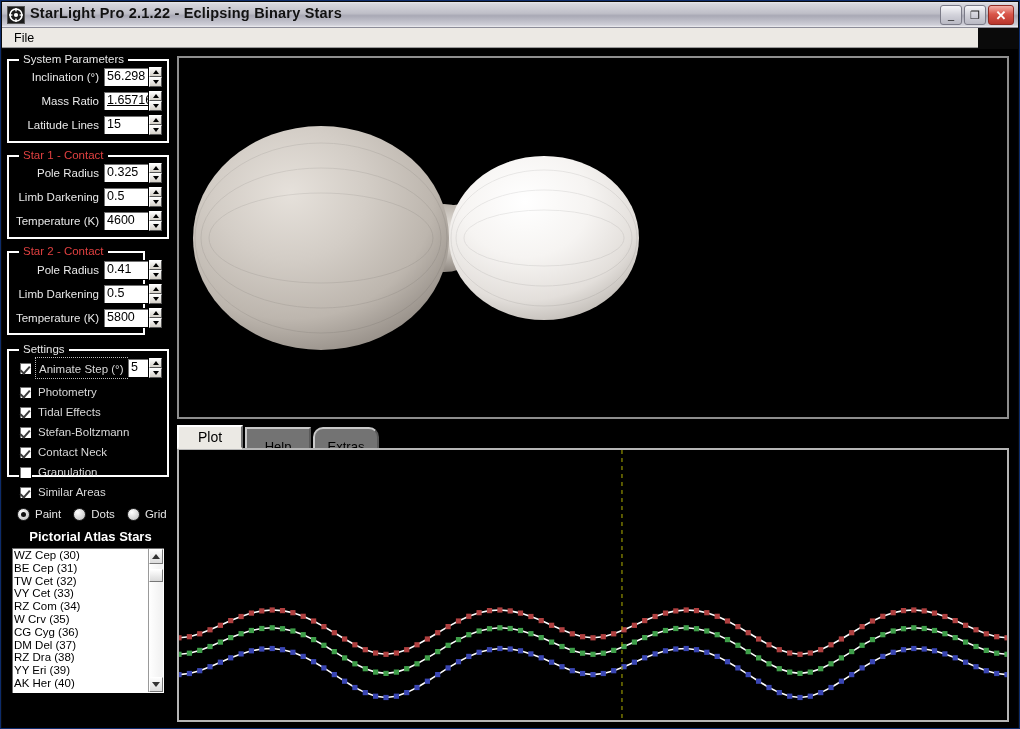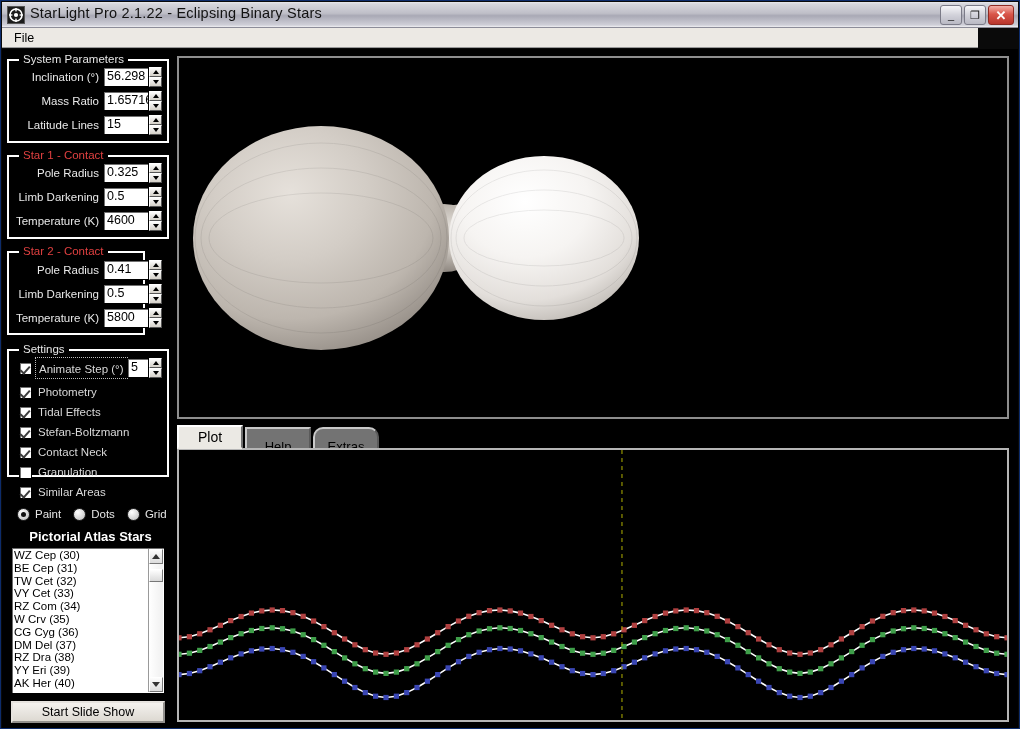--- a/index.html
+++ b/index.html
@@ -8,21 +8,21 @@
   
   .window{position:absolute;left:0;top:0;width:1020px;height:729px;
     background:#0a0a0a;border:1px solid #0d2c6b;box-sizing:border-box;}
 
   .titlebar{position:absolute;left:1px;top:1px;width:1016px;height:26px;
     background:linear-gradient(to bottom,#e8e8ec 0%,#d6d6dc 8%,#bfbfc8 45%,#a9a9b5 55%,#cfcfd8 92%,#eeeef2 100%);
     border-bottom:1px solid #8d8d99;box-sizing:border-box;}
   .title-icon{position:absolute;left:5px;top:4px;width:18px;height:18px;
     background:#1c1c1c;border:1px solid #555;box-sizing:border-box;
     display:flex;align-items:center;justify-content:center;}
-  .title-text{position:absolute;left:28px;top:3px;font-size:14.5px;font-weight:normal;
+  .title-text{position:absolute;left:28px;top:3px;font-size:14.5px;font-weight:bold;
     color:#121212;letter-spacing:0.2px;white-space:nowrap;}
   .winbtns{position:absolute;right:4px;top:3px;display:flex;gap:2px;}
   .winbtn{width:22px;height:20px;border:1px solid #7b7b88;border-radius:3px;
     background:linear-gradient(to bottom,#f6f6f9,#d2d2da 50%,#b9b9c4);
     display:flex;align-items:center;justify-content:center;box-sizing:border-box;}
   .winbtn.close{background:linear-gradient(to bottom,#f3b0a8,#d9564a 45%,#b8352c);
     border-color:#8e2a22;width:26px;}
   .winbtn span{font-size:11px;color:#1a1a1a;line-height:1;}
   .winbtn.close span{color:#fff;font-weight:bold;font-size:13px;}
 
@@ -158,21 +158,21 @@
         <div class="tbox" style="width:46px;margin-left:4px;">56.298</div>
         <div class="spin">
           <div class="spinbtn">
               <i class="tri up"></i>
             </div>
           <div class="spinbtn">
               <i class="tri dn"></i>
             </div>
         </div>
       </div>
-      <div class="row" style="left:4px;top:39px;width:154px;">
+      <div class="row" style="left:4px;top:39px;width:154px;text-decoration:underline;">
         <div class="rowlabel" style="width:88px;">Mass Ratio</div>
         <div class="tbox" style="width:46px;margin-left:4px;">1.65716</div>
         <div class="spin">
           <div class="spinbtn">
               <i class="tri up"></i>
             </div>
           <div class="spinbtn">
               <i class="tri dn"></i>
             </div>
         </div>
@@ -347,21 +347,20 @@
           <div class="sbtn" style="top:0;">
               <i class="tri up"></i>
             </div>
           <div class="sthumb" style="top:20px;"></div>
           <div class="sbtn" style="bottom:0;">
               <i class="tri dn"></i>
             </div>
         </div>
       </div>
 
-      <div class="btn" style="left:4px;top:650px;width:154px;height:22px;">Start Slide Show</div>
     </div>
 
     <div class="viewport">
       <svg class="starsvg" width="828" height="359" viewBox="0 0 828 359">
         <defs>
           <radialGradient id="g1" cx="38%" cy="30%" r="78%">
             <stop offset="0%" stop-color="#e6e1db"></stop>
             <stop offset="38%" stop-color="#d3cdc6"></stop>
             <stop offset="72%" stop-color="#bdb6ae"></stop>
             <stop offset="100%" stop-color="#8f8881"></stop>

